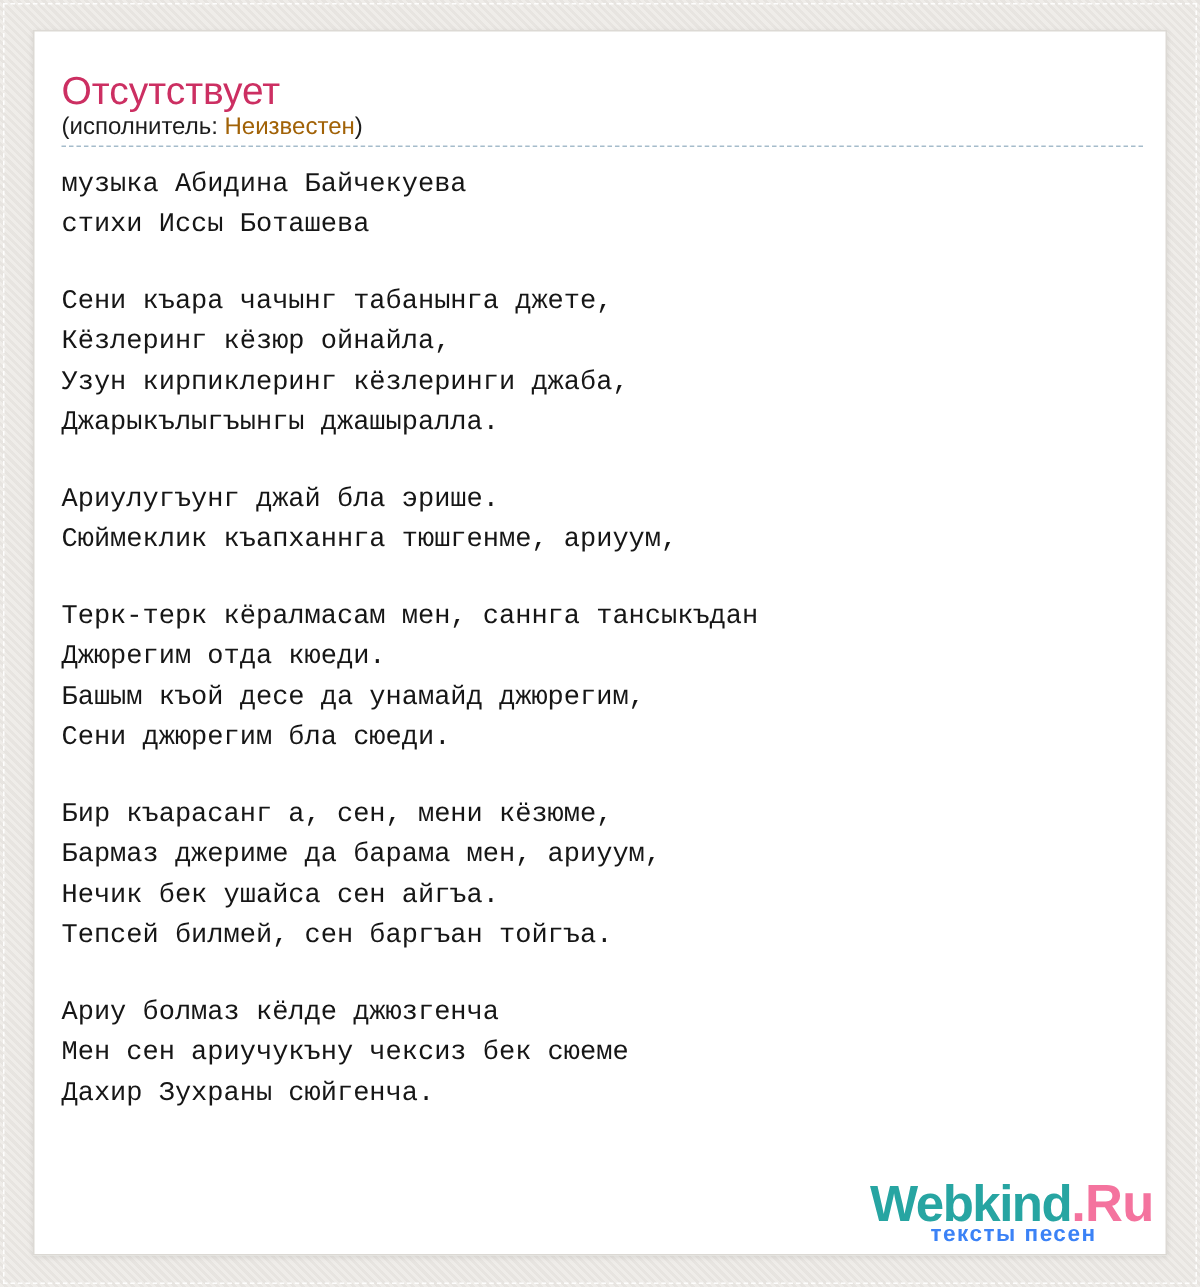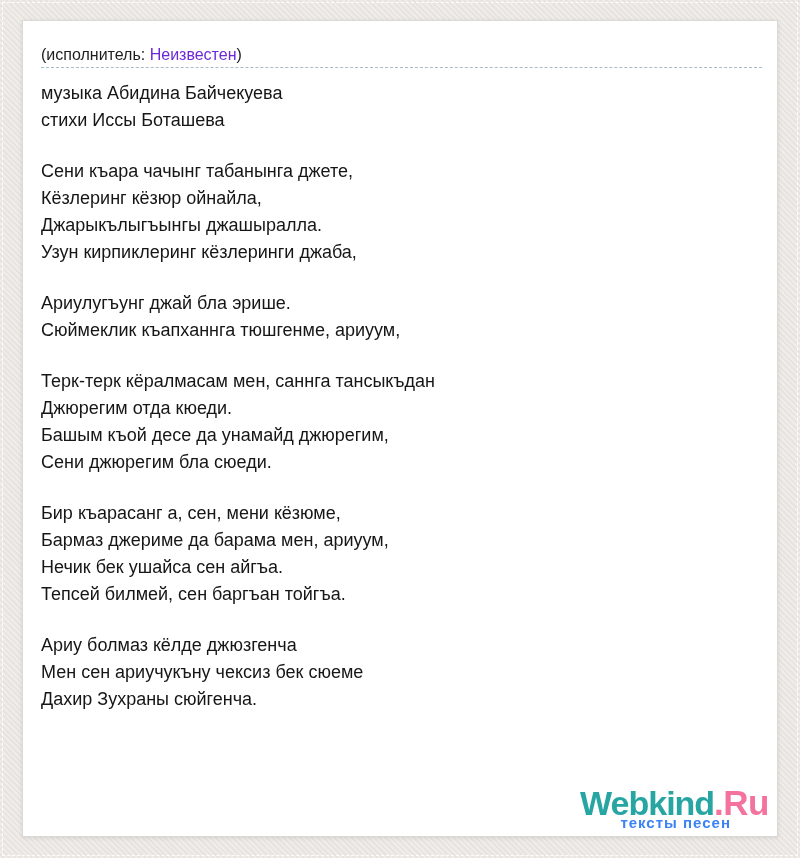--- a/index.html
+++ b/index.html
@@ -43,29 +43,30 @@
     font-weight: 400;
     line-height: 30px;
     color: #cc2f62;
   }
   .subtitle {
     font-size: 16px;
     line-height: 20px;
     color: #1d1d1d;
   }
   .artist {
-    color: #6d28d9;
+    color: #a16207;
     text-decoration: none;
     cursor: pointer;
   }
   .lyrics {
     margin-top: 12px;
     font-size: 18px;
     line-height: 27px;
     color: #161616;
+    font-family: Liberation Mono, monospace;
   }
   .stanza { margin-bottom: 24px; }
   .line { white-space: pre; }
   .logo {
     position: absolute;
     right: 8px; bottom: 6px;
     display: block;
     text-decoration: none;
     text-align: right;
     cursor: pointer;
@@ -91,33 +92,34 @@
 </style>
 </head>
 <body>
 
 <div class="page">
   <div class="page-stitch"></div>
 
   <div class="card">
 
     <div class="header">
+      <h1 class="title">Отсутствует</h1>
       <div class="subtitle"><span>(исполнитель: </span><a class="artist" href="#">Неизвестен</a><span>)</span></div>
     </div>
 
     <div class="lyrics" id="lyrics-container">
         <div class="stanza">
           <div class="line">музыка Абидина Байчекуева</div>
           <div class="line">стихи Иссы Боташева</div>
         </div>
         <div class="stanza">
           <div class="line">Сени къара чачынг табанынга джете,</div>
           <div class="line">Кёзлеринг кёзюр ойнайла,</div>
+          <div class="line">Узун кирпиклеринг кёзлеринги джаба,</div>
           <div class="line">Джарыкълыгъынгы джашыралла.</div>
-          <div class="line">Узун кирпиклеринг кёзлеринги джаба,</div>
         </div>
         <div class="stanza">
           <div class="line">Ариулугъунг джай бла эрише.</div>
           <div class="line">Сюймеклик къапханнга тюшгенме, ариуум,</div>
         </div>
         <div class="stanza">
           <div class="line">Терк-терк кёралмасам мен, саннга тансыкъдан</div>
           <div class="line">Джюрегим отда кюеди.</div>
           <div class="line">Башым къой десе да унамайд джюрегим,</div>
           <div class="line">Сени джюрегим бла сюеди.</div>

